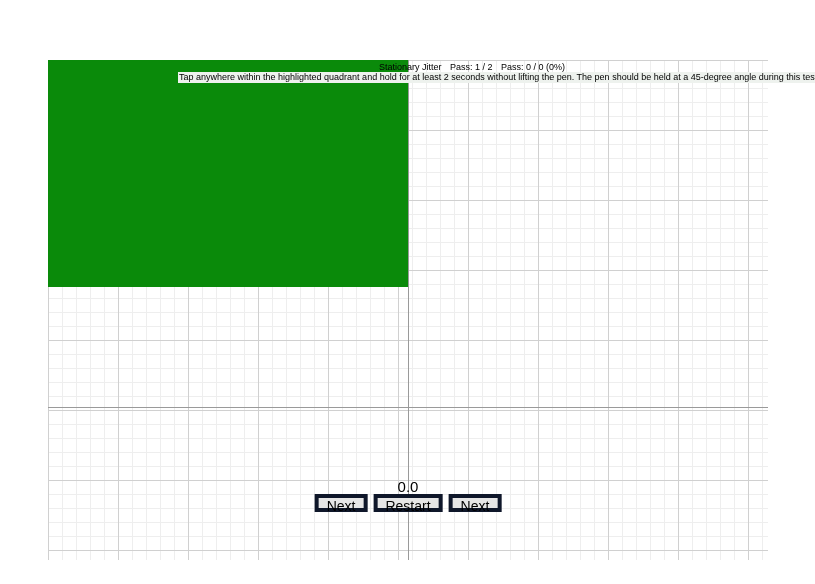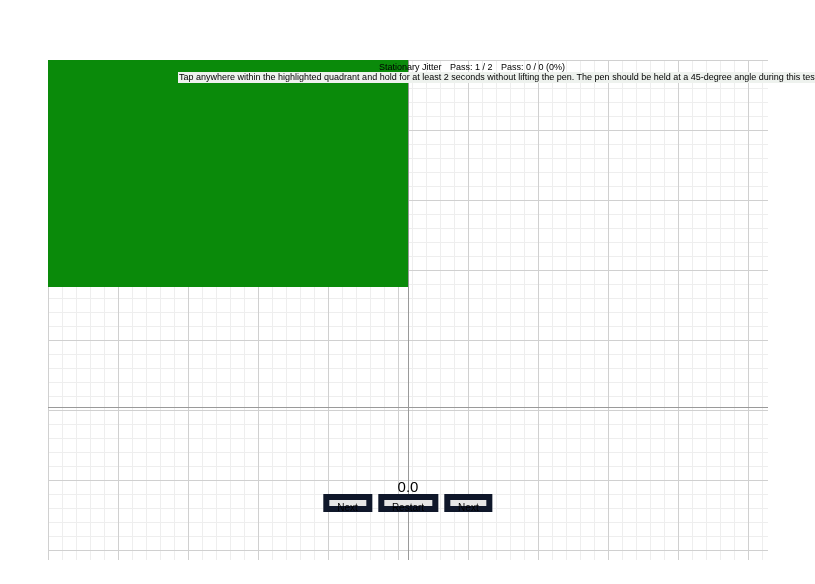--- a/index.html
+++ b/index.html
@@ -118,24 +118,24 @@
   .button-bar {
     position: absolute;
     left: 50%;
     top: 434px;
     transform: translateX(-50%);
     display: flex;
     gap: 6px;
   }
   .btn {
     appearance: none;
-    border: 6px solid #0f172a;
+    border: 4px solid #0f172a;
     background: #e6e6e6;
     font-family: inherit;
-    font-size: 10px;
+    font-size: 14px;
     color: #000;
     height: 18px;
     padding: 0 8px;
     min-width: 34px;
     line-height: 16px;
     text-align: center;
     cursor: pointer;
   }
 </style>
 </head>

